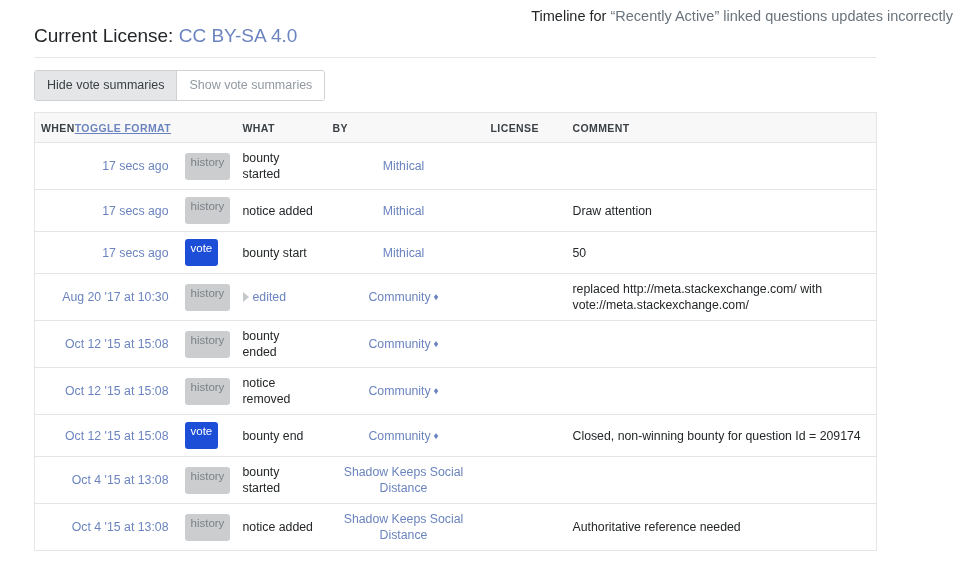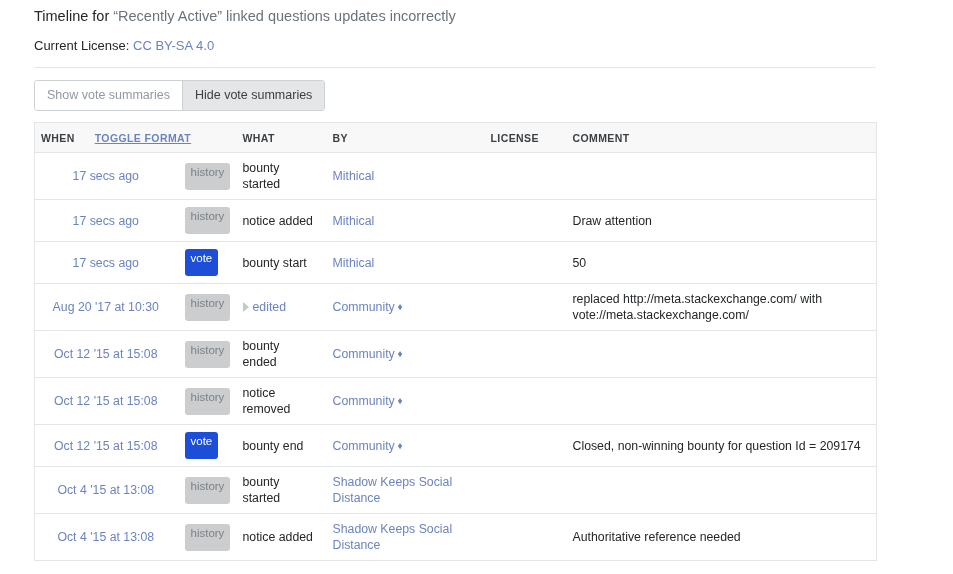--- a/index.html
+++ b/index.html
@@ -19,28 +19,29 @@
   .page {
     padding: 6px 0 0 34px;
     box-sizing: border-box;
   }
   
   .title-line {
     font-size: 14.5px;
     color: #242729;
     line-height: 20px;
     white-space: nowrap;
+    text-align: right;
   }
   .title-line .q-link {
     color: #6a737c;
   }
   .license-line {
-    font-size: 13px;
+    font-size: 19px;
     line-height: 20px;
-    margin-top: 10px;
+    margin-top: 0;
     color: #242729;
   }
   a.link {
     color: #6b84bf;
     text-decoration: none;
   }
 
   .hr {
     border: 0;
     border-top: 1px solid #e4e6e8;
@@ -107,21 +108,21 @@
     padding: 8px 8px 8px 8px;
     height: 13px;
     vertical-align: middle;
   }
   table.timeline thead th.when-col { padding-left: 6px; }
   table.timeline thead th .toggle {
     color: #6b84bf;
     text-transform: uppercase;
     font-weight: bold;
     letter-spacing: .4px;
-    margin-left: 20px;
+    margin-left: 0;
     cursor: pointer;
     text-align: center;
   }
   table.timeline td {
     border-top: 1px solid #e3e6e8;
     padding: 7px 8px;
     font-size: 12.3px;
     vertical-align: middle;
     color: #242729;
     line-height: 16px;
@@ -129,28 +130,28 @@
   tbody tr:first-child td { border-top: 0; }
 
   .col-when    { width: 142px; }
   .col-type    { width: 58px;  }
   .col-what    { width: 90px;  }
   .col-by      { width: 158px; }
   .col-license { width: 82px;  }
   .col-comment { width: 312px; }
 
   td.when {
-    text-align: center;
+    text-align: right;
     color: #6b84bf;
     padding-right: 6px;
     white-space: nowrap;
   }
   td.type { padding-left: 6px; padding-right: 0; }
   td.what { padding-left: 6px; }
-  td.by   { padding-left: 0; }
+  td.by   { padding-left: 0; text-align: center; }
   td.license { padding-left: 10px; }
   td.comment { padding-left: 4px; color: #3b4045; }
 
   .badge {
     display: inline-block;
     font-size: 11.5px;
     line-height: 13px;
     padding: 3px 6px 11px 6px;
     border-radius: 3px;
     white-space: nowrap;
@@ -186,22 +187,22 @@
 <div class="page">
 
   <div class="title-line"><span>Timeline for </span><a class="q-link link" href="#">“Recently Active” linked questions updates incorrectly</a></div>
 
   <div class="license-line"><span>Current License: </span><a class="link" href="#">CC BY-SA 4.0</a></div>
 
   <hr class="hr">
 
 
   <div class="btn-group">
+    <button class="btn selected">Hide vote summaries</button>
     <button class="btn">Show vote summaries</button>
-    <button class="btn selected">Hide vote summaries</button>
   </div>
 
 
   <table class="timeline">
     <colgroup>
       <col class="col-when">
         <col class="col-type">
         <col class="col-what">
       <col class="col-by">
         <col class="col-license">

